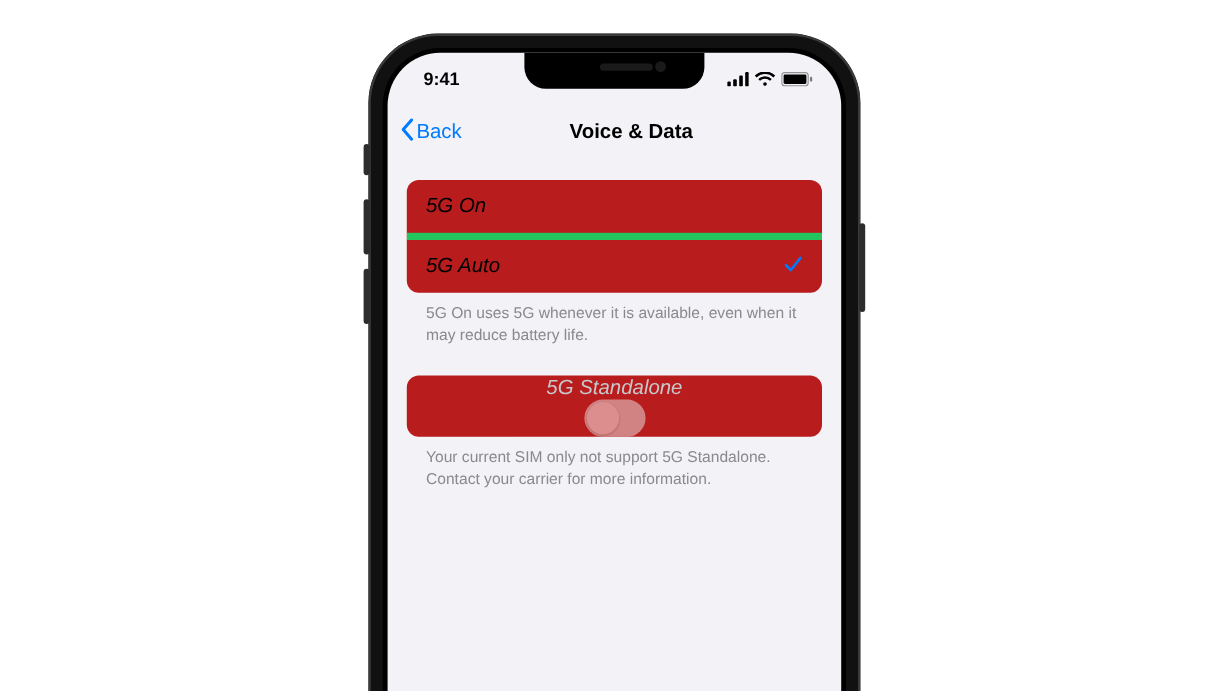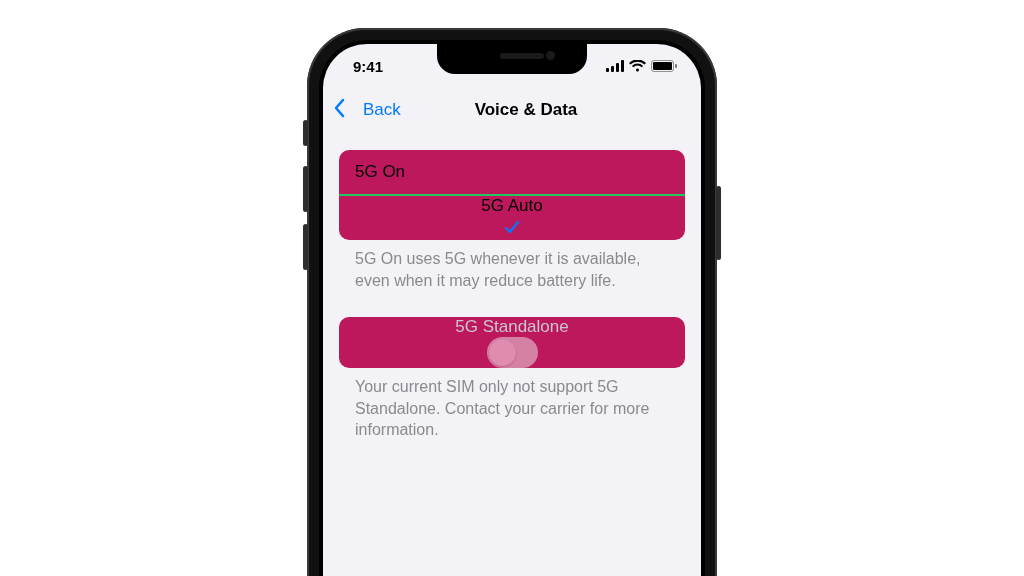--- a/index.html
+++ b/index.html
@@ -117,54 +117,54 @@
   }
   .navbar .back {
     position: absolute;
     left: 10px;
     top: 0;
     bottom: 0;
     display: flex;
     align-items: center;
     color: #007aff;
     font-size: 17px;
-    gap: 18px;
+    gap: 2px;
   }
 
   
   .content {
     padding: 18px 16px 0 16px;
   }
   .group {
-    background: #be185d;
+    background: #b91c1c;
     border-radius: 10px;
     overflow: hidden;
+    font-style: italic;
   }
   .row {
     display: flex;
     align-items: center;
     justify-content: space-between;
     min-height: 44px;
     padding: 0 16px;
     font-size: 17px;
     color: #000;
   }
   .row + .row {
-    border-top: 2px solid #22c55e;
-    flex-direction: column;
+    border-top: 6px solid #22c55e;
   }
   .row .check {
     color: #007aff;
   }
   .row.disabled {
     color: #c7c7cc;
     flex-direction: column;
   }
   .footer {
-    font-size: 16px;
+    font-size: 13px;
     line-height: 1.35;
     color: #8a8a8e;
     padding: 8px 16px 0 16px;
   }
   .footer + .footer { margin-top: 8px; }
   .spacer { height: 26px; }
 
   
   .toggle {
     width: 51px;

